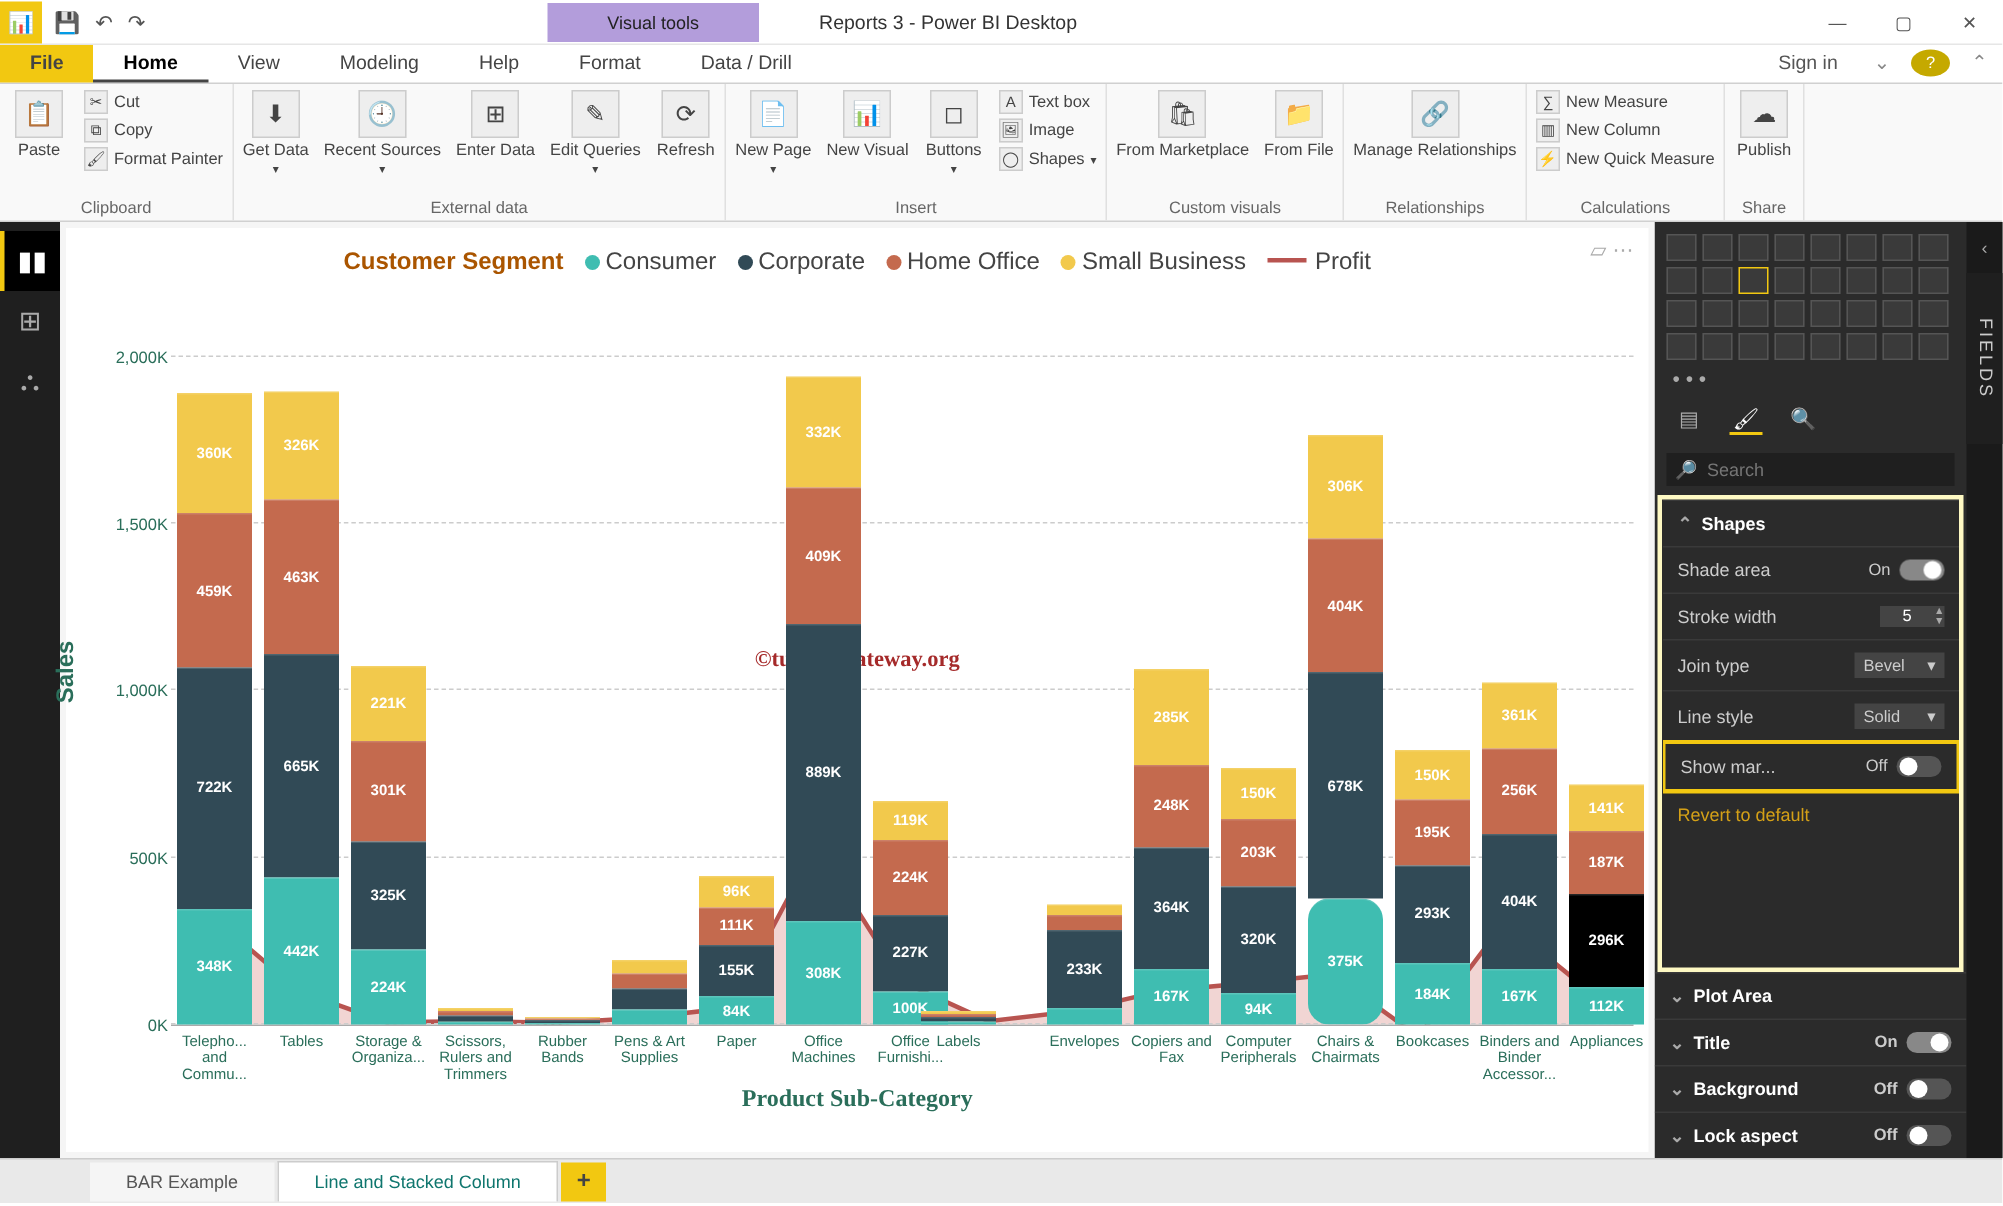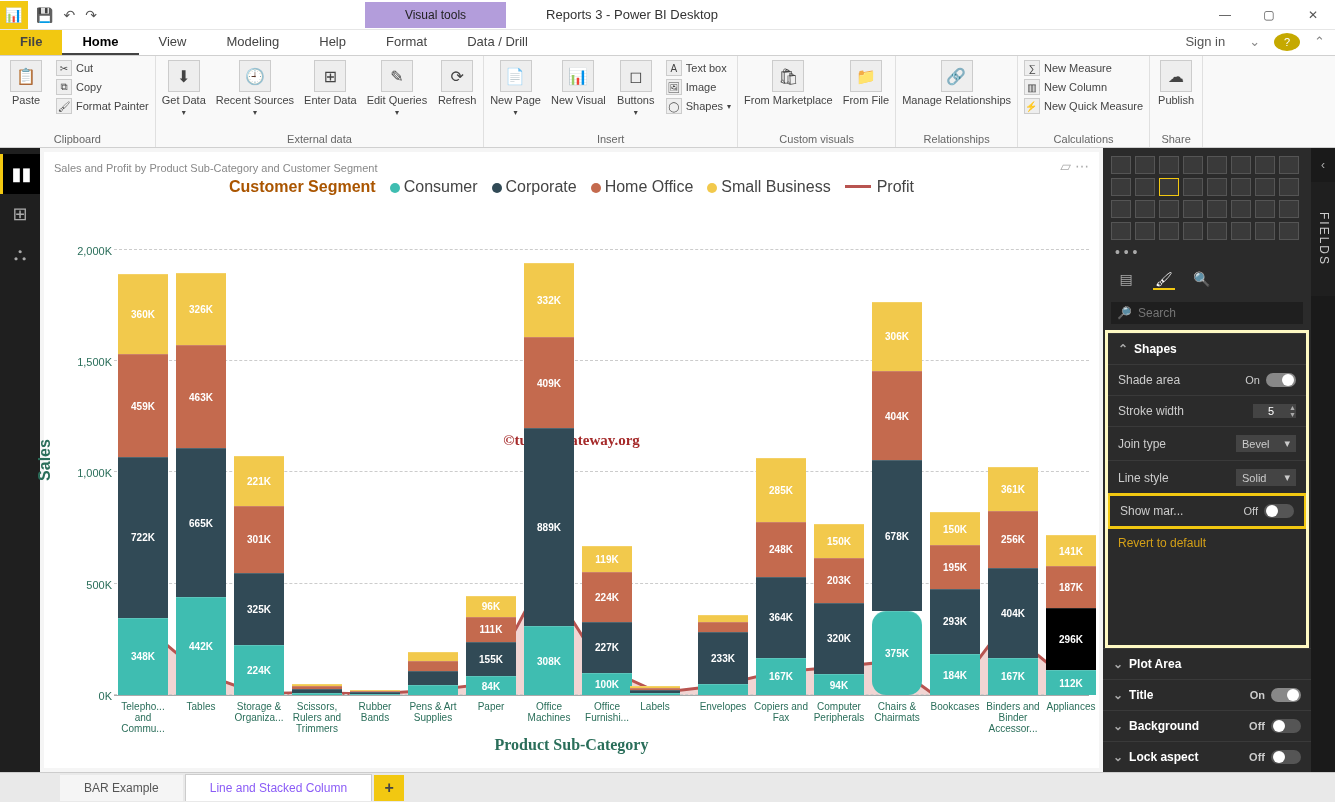--- a/index.html
+++ b/index.html
@@ -59,21 +59,21 @@
 .grid { position: absolute; left: 0; right: 0; border-top: 1px dashed #ccc; }
 .bargroup { position: absolute; bottom: 0; width: 50px; display: flex; flex-direction: column-reverse; }
 .seg { width: 100%; color: #fff; font-size: 10px; font-weight: bold; display: flex; align-items: center; justify-content: center; border-top: 1px solid rgba(255,255,255,0.15); }
 .cat { position: absolute; top: 100%; width: 60px; text-align: center; font-size: 10px; color: #2a6e5a; padding-top: 6px; transform: translateX(-5px); }
 .linesvg { position: absolute; left: 0; right: 0; bottom: 0; width: 100%; height: 100%; pointer-events: none; }
 .xaxlabel { font-family: Georgia, serif; text-align: center; color: #2a6e5a; font-size: 16px; font-weight: bold; margin: 40px 0 4px 0; }
 
 
 .sheets { height: 30px; background: #e9e9e9; display: flex; align-items: center; padding-left: 60px; gap: 2px; border-top: 1px solid #ccc; }
 .sheets .stab { padding: 6px 24px; background: #f5f5f5; font-size: 12px; color: #555; }
-.sheets .stab.active { background: #fff; border: 1px solid #ccc; border-bottom: none; color: #8b5cf6; }
+.sheets .stab.active { background: #fff; border: 1px solid #ccc; border-bottom: none; color: #0f766e; }
 .sheets .addtab { width: 30px; height: 26px; background: #f2c811; display: flex; align-items: center; justify-content: center; font-size: 16px; font-weight: bold; color: #444; }
 
 
 .rightpanels { width: 232px; background: #2b2b2b; color: #ccc; display: flex; }
 .vizpanel { flex: 1; display: flex; flex-direction: column; overflow: hidden; }
 .panelhdr { background: #1f1f1f; color: #fff; font-size: 13px; font-weight: 600; padding: 10px 12px; letter-spacing: 1px; display: flex; justify-content: space-between; }
 .vizgallery { padding: 8px 8px 4px 8px; display: grid; grid-template-columns: repeat(8, 20px); gap: 4px; }
 .vizgallery .vg { width: 20px; height: 18px; background: #3a3a3a; border: 1px solid #555; }
 .vizgallery .vg.sel { border: 1px solid #f2c811; }
 .vizgallery .more { color: #aaa; font-size: 14px; padding-left: 4px; grid-column: span 8; }
@@ -282,21 +282,20 @@
     <div class="ritem">⊞</div>
     <div class="ritem">⛬</div>
   </div>
 
   <div class="canvas">
     <div class="visualframe">
       <div class="corner">
           <span>▱</span>
           <span>⋯</span>
         </div>
-      <div class="vtitle">Sales and Profit by Product Sub-Category and Customer Segment</div>
       <div class="legend">
         <b>Customer Segment</b>
         <span class="dot" style="background:#3fbdb1"></span><span>Consumer</span>
         <span class="dot" style="background:#314a56"></span><span>Corporate</span>
         <span class="dot" style="background:#c46a4e"></span><span>Home Office</span>
         <span class="dot" style="background:#f2c94c"></span><span>Small Business</span>
         <span class="line"></span><span>Profit</span>
       </div>
       <div class="watermark">©tutorialgateway.org</div>
       <div class="plot">
@@ -375,21 +374,21 @@
               <div class="seg" style="background: rgb(242, 201, 76); height: 73.9455px;">332K</div>
               <div class="cat">Office Machines</div>
             </div>
             <div class="bargroup" style="left: 468px;">
               <div class="seg" style="background: rgb(63, 189, 177); height: 22.2727px;">100K</div>
               <div class="seg" style="background: rgb(49, 74, 86); height: 50.5591px;">227K</div>
               <div class="seg" style="background: rgb(196, 106, 78); height: 49.8909px;">224K</div>
               <div class="seg" style="background: rgb(242, 201, 76); height: 26.5045px;">119K</div>
               <div class="cat">Office Furnishi...</div>
             </div>
-            <div class="bargroup" style="left: 516px;">
+            <div class="bargroup" style="left: 500px;">
               <div class="seg" style="background: rgb(63, 189, 177); height: 1.78182px;"></div>
               <div class="seg" style="background: rgb(49, 74, 86); height: 3.34091px;"></div>
               <div class="seg" style="background: rgb(196, 106, 78); height: 2.22727px;"></div>
               <div class="seg" style="background: rgb(242, 201, 76); height: 1.33636px;"></div>
               <div class="cat">Labels</div>
             </div>
             <div class="bargroup" style="left: 584px;">
               <div class="seg" style="background: rgb(63, 189, 177); height: 10.6909px;"></div>
               <div class="seg" style="background: rgb(49, 74, 86); height: 51.8955px;">233K</div>
               <div class="seg" style="background: rgb(196, 106, 78); height: 10.6909px;"></div>

